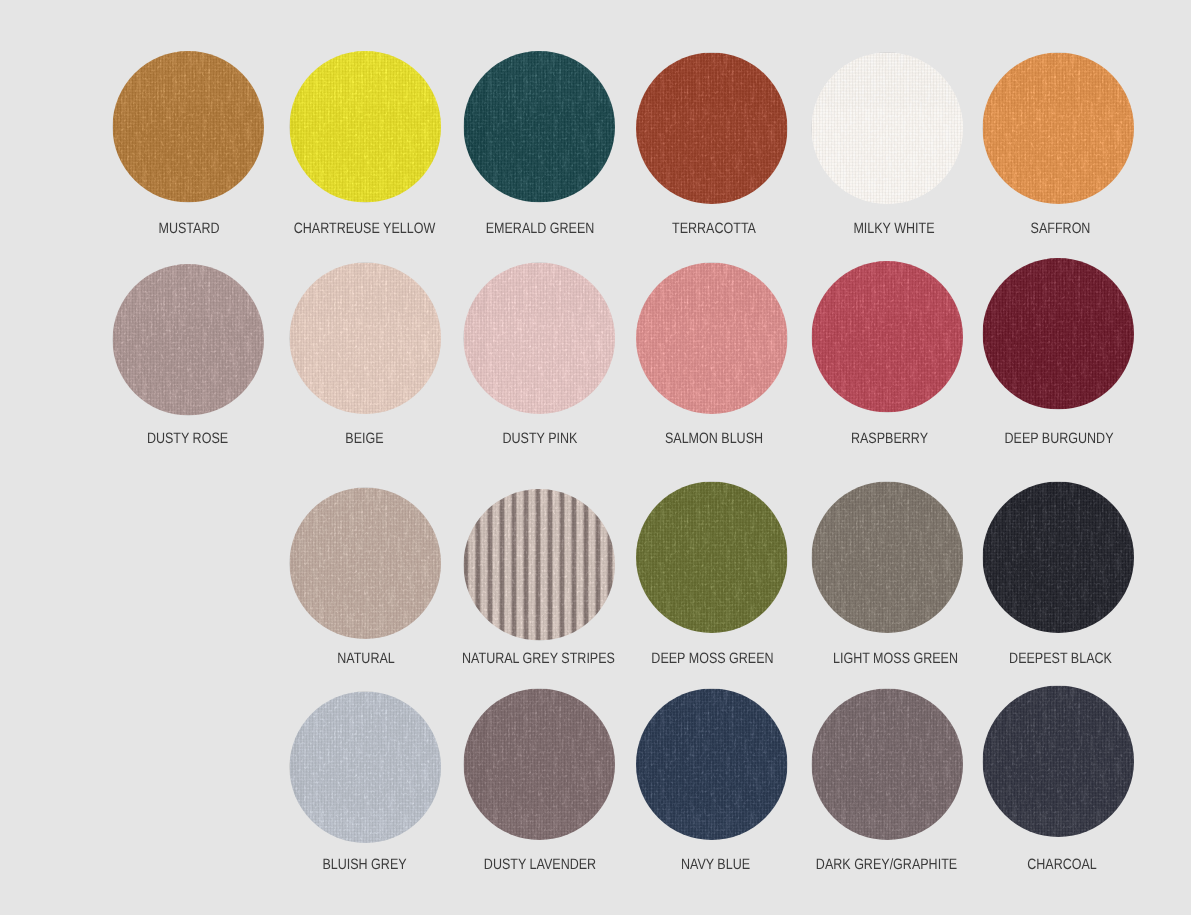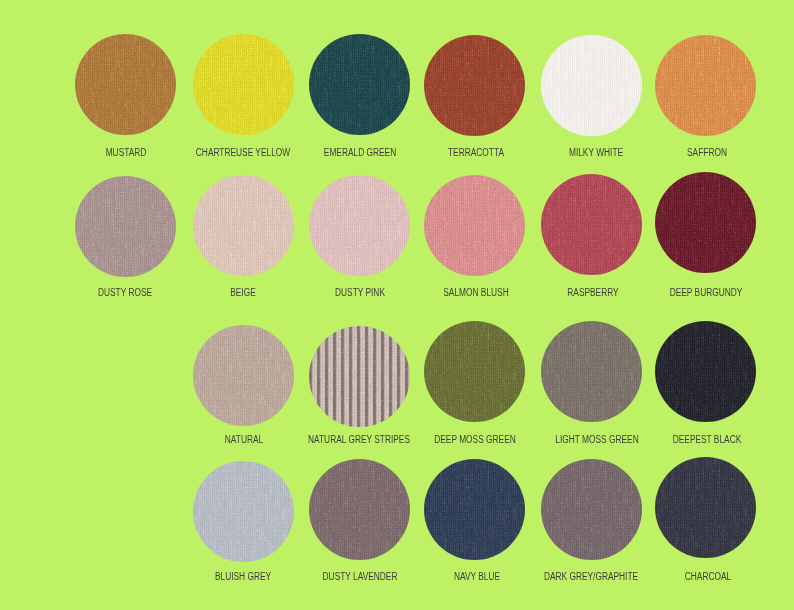--- a/index.html
+++ b/index.html
@@ -11,21 +11,21 @@
   body {
     width: 794px;
     height: 610px;
     overflow: hidden;
     font-family: "Liberation Sans", sans-serif;
   }
   #chart {
     position: relative;
     width: 794px;
     height: 610px;
-    background: #bef264;
+    background: #e5e5e5;
   }
   #defs-svg { position: absolute; width: 0; height: 0; overflow: hidden; }
 
   .swatch-cell { position: absolute; left: 0; top: 0; }
 
   .swatch-disc {
     position: absolute;
     border-radius: 50%;
     overflow: hidden;
   }

